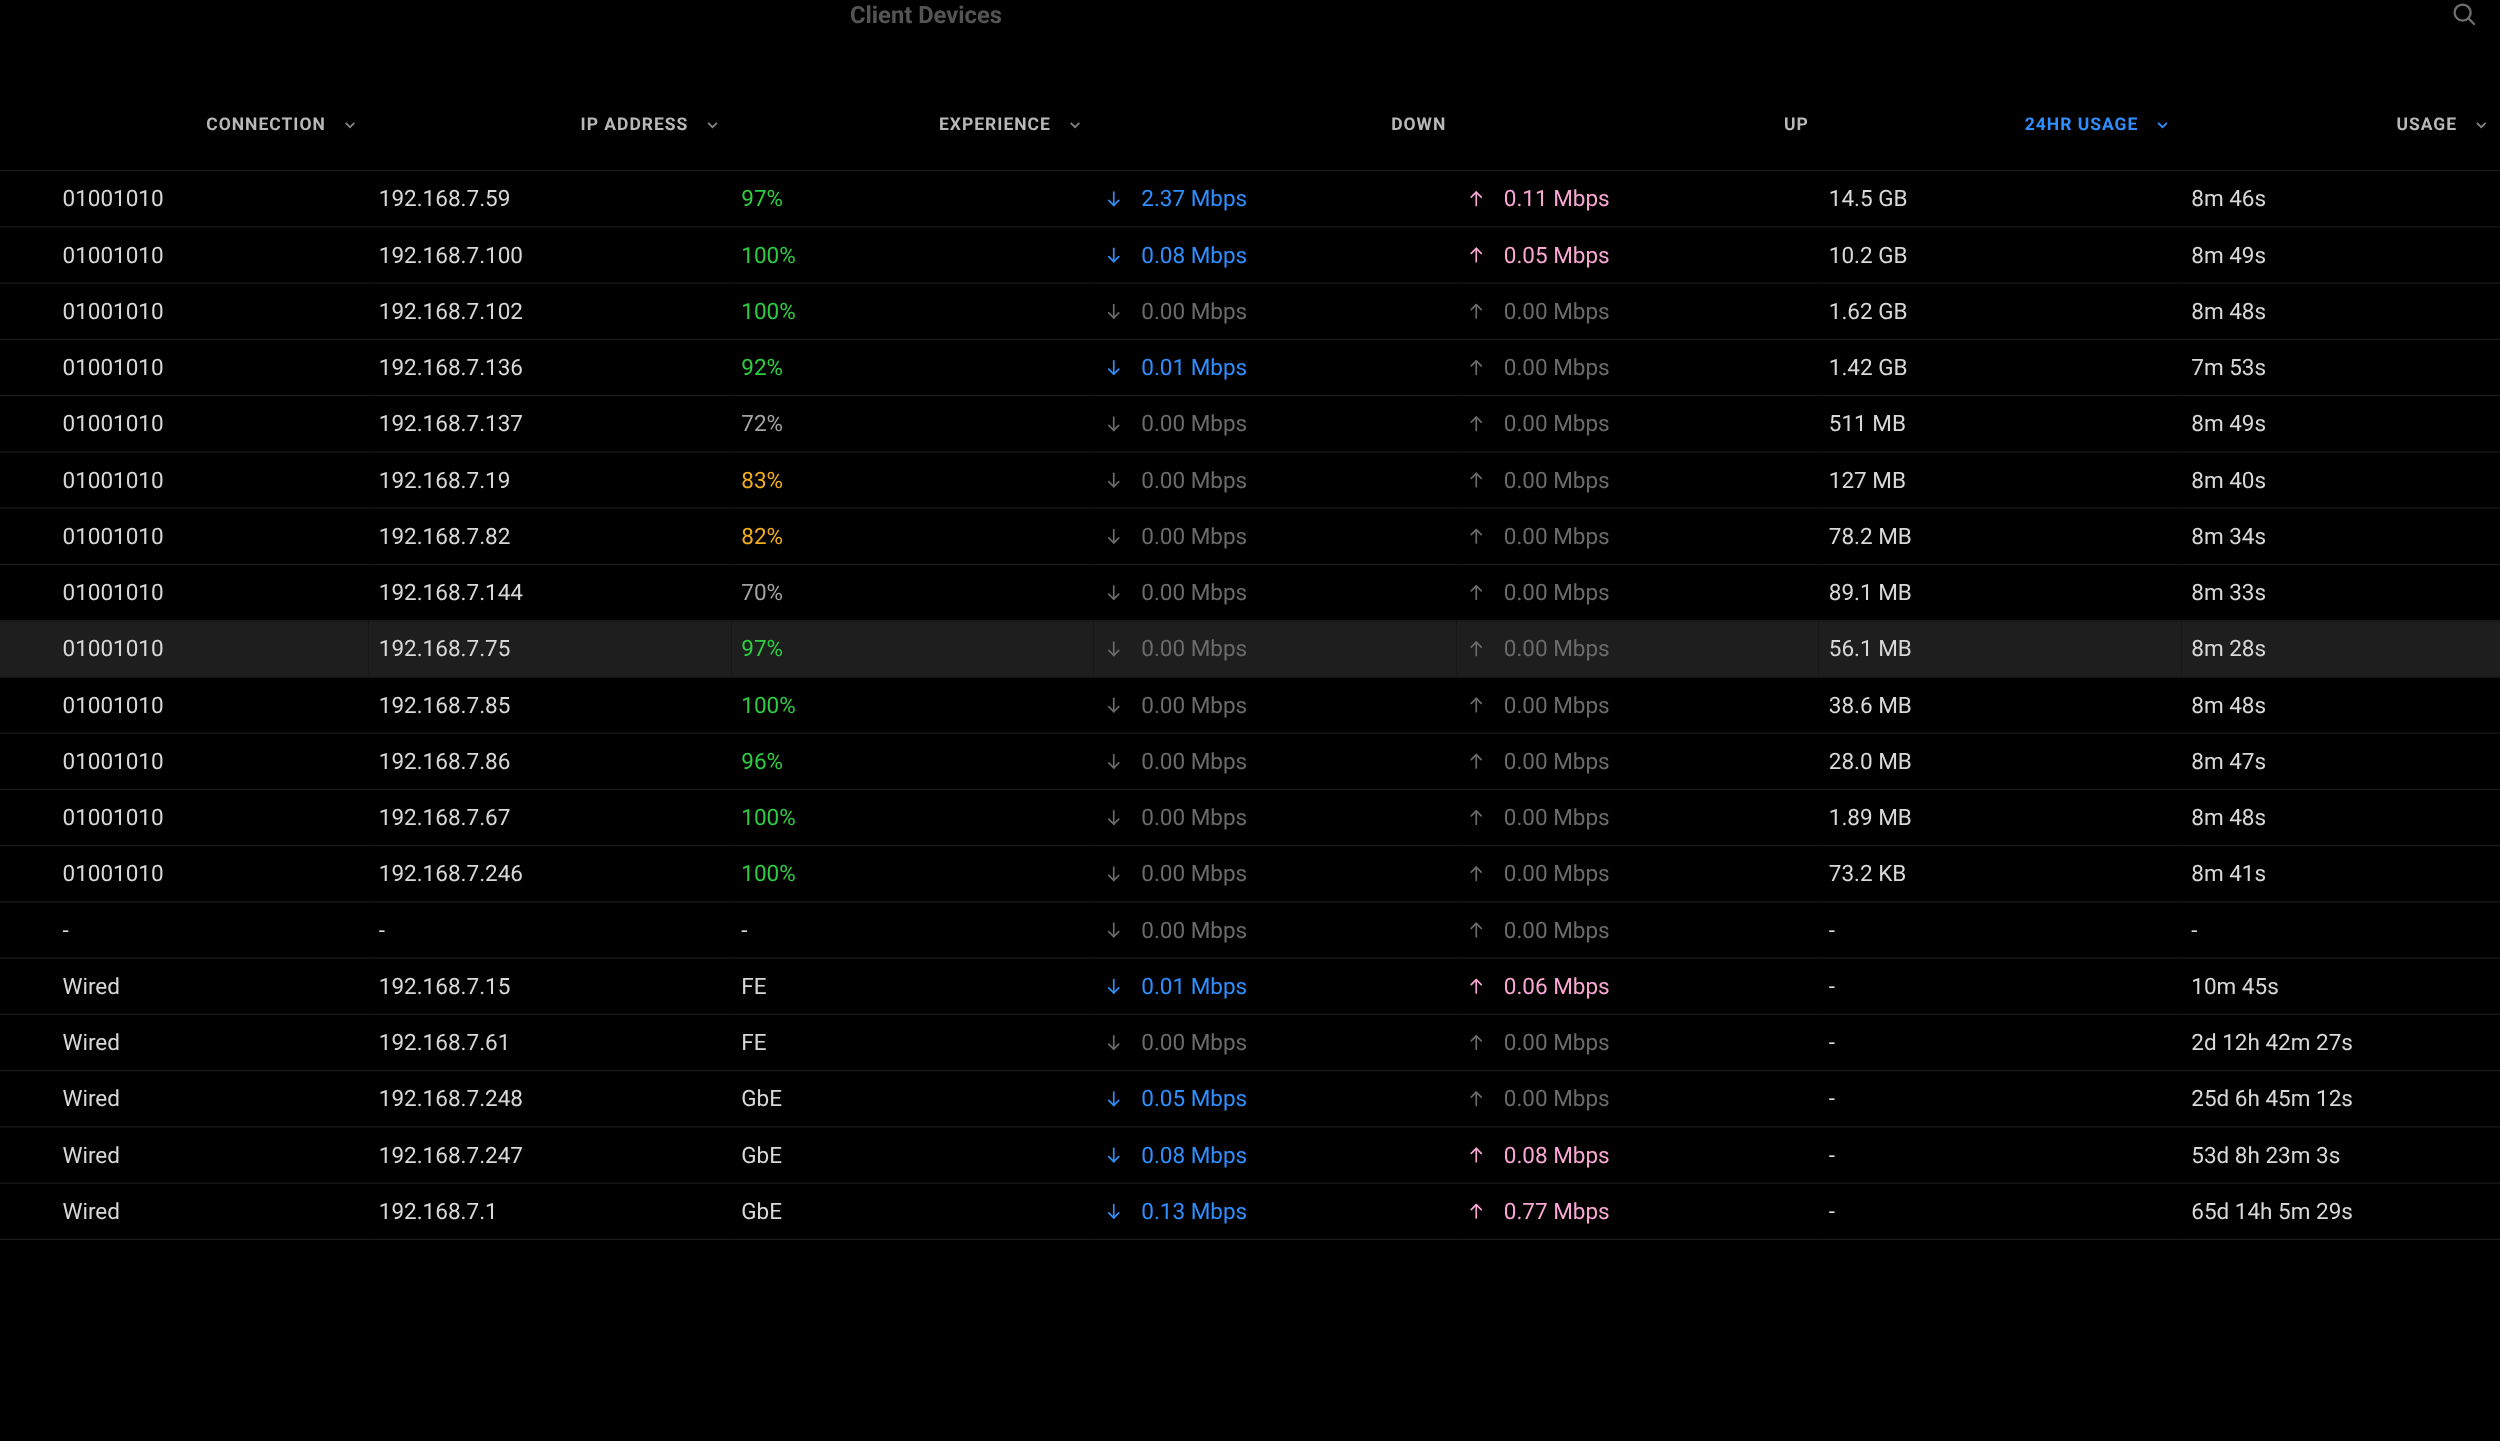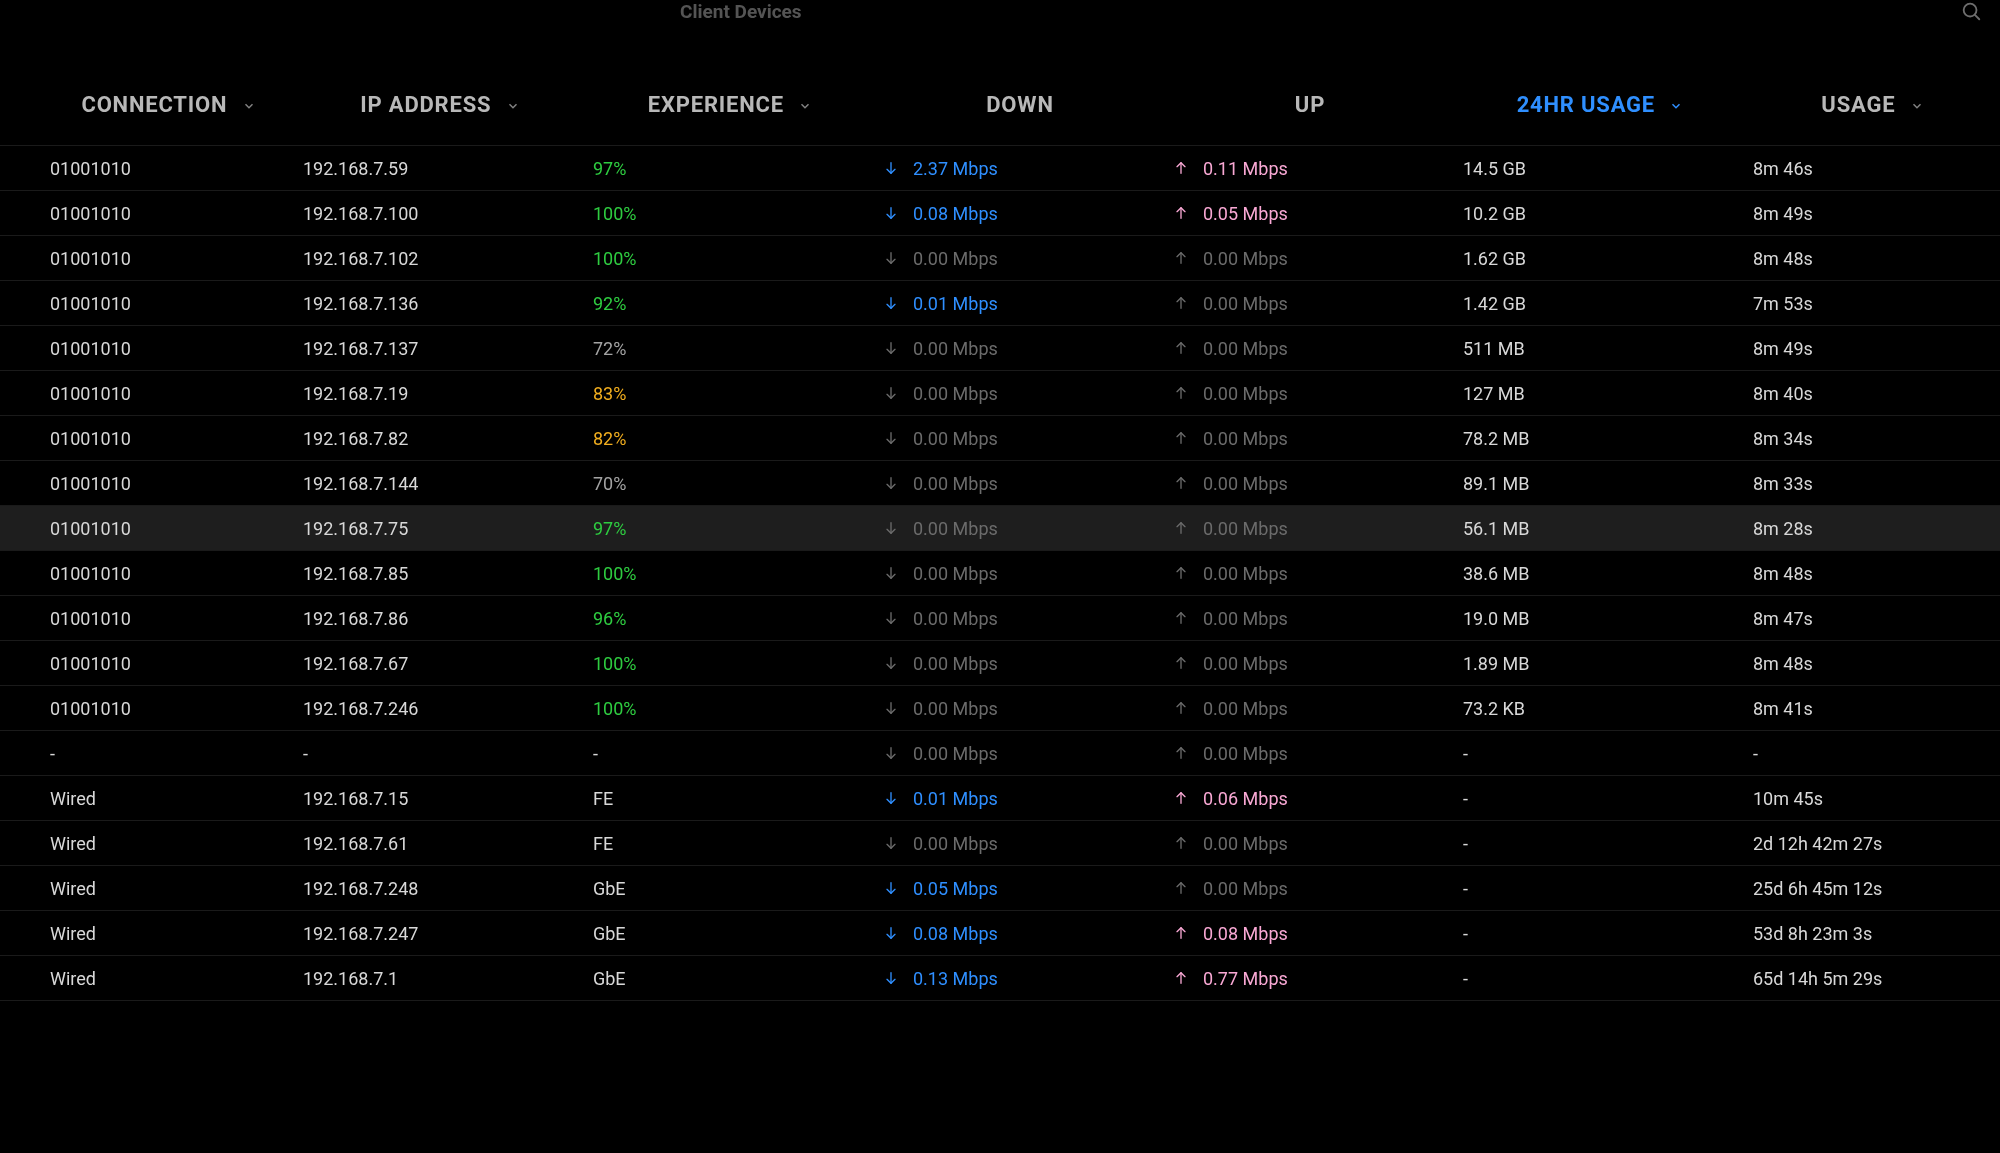--- a/index.html
+++ b/index.html
@@ -44,24 +44,24 @@
   }
   col.c-conn  { width: 295px; }
   col.c-ip    { width: 290px; }
   col.c-exp   { width: 290px; }
   col.c-down  { width: 290px; }
   col.c-up    { width: 290px; }
   col.c-usage { width: 290px; }
   col.c-up2   { width: 255px; }
 
   thead th {
-    text-align: center;
+    text-align: right;
     color: #b8b8b8;
     font-weight: 700;
-    font-size: 22px;
+    font-size: 14px;
     letter-spacing: 0.8px;
     padding: 14px 8px 28px 8px;
   }
   thead th:first-child { padding-left: 50px; }
   th.sorted { color: #2f8fff; }
   .sort-chevron {
     display: inline-block;
     margin-left: 8px;
     opacity: 0.7;
   }
@@ -472,21 +472,21 @@
             <div class="up-cell up-inactive">
               <span class="arrow-icon">
                 <svg width="16" height="20" viewBox="0 0 24 24" fill="none" stroke="currentColor" stroke-width="2" stroke-linecap="round" stroke-linejoin="round">
                   <line x1="12" y1="20" x2="12" y2="4"></line>
                   <polyline points="6 10 12 4 18 10"></polyline>
                 </svg>
               </span>
               <span class="rate">0.00 Mbps</span>
             </div>
           </td>
-          <td>19.0 MB</td>
+          <td>28.0 MB</td>
           <td>8m 47s</td>
         </tr>
         <tr>
           <td>01001010</td>
           <td>192.168.7.67</td>
           <td class="exp-green">100%</td>
           <td>
             <div class="down-cell down-inactive">
               <span class="arrow-icon">
                 <svg width="16" height="20" viewBox="0 0 24 24" fill="none" stroke="currentColor" stroke-width="2" stroke-linecap="round" stroke-linejoin="round">

